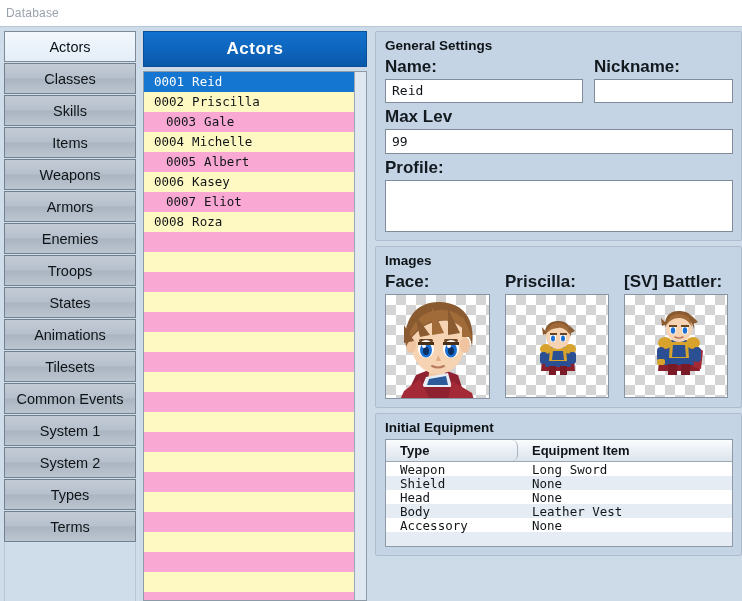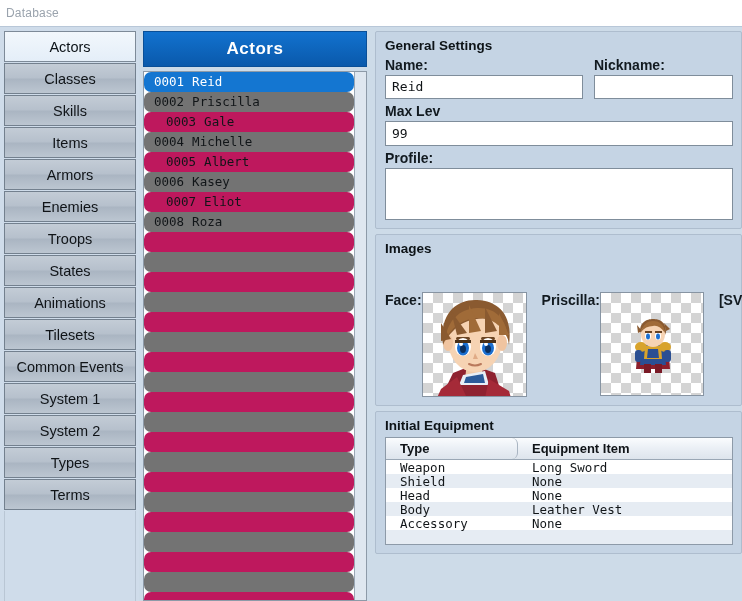--- a/index.html
+++ b/index.html
@@ -94,24 +94,23 @@
   .list-row {
     height: 20px;
     line-height: 20px;
     padding-left: 10px;
     font-family: "DejaVu Sans Mono", monospace;
     font-size: 12.5px;
     color: #111518;
     white-space: nowrap;
     cursor: default;
     user-select: none;
-    border-radius: 7px;
-  }
-  .list-row.odd  { background: #be185d; padding-left: 22px; }
-  .list-row.even { background: #737373; }
+  }
+  .list-row.odd  { background: #f9a8d4; padding-left: 22px; }
+  .list-row.even { background: #fef9c3; }
   .list-row.selected {
     background: #1476d1;
     color: #ffffff;
   }
   .list-row .idnum { margin-right: 8px; }
   #list-scroll {
     width: 12px;
     background: #dfe7f0;
     border-left: 1px solid #9aa7b5;
   }
@@ -133,21 +132,21 @@
     margin-bottom: 5px;
     position: relative;
   }
   .group-title {
     font-size: 13.5px;
     font-weight: bold;
     color: #0d1317;
     margin-bottom: 4px;
   }
   .fieldlabel {
-    font-size: 14px;
+    font-size: 17px;
     font-weight: bold;
     color: #121a20;
     margin-bottom: 2px;
     white-space: nowrap;
   }
 
   .textinput {
     height: 24px;
     background: #ffffff;
     border: 1px solid #7f8d9b;
@@ -230,21 +229,21 @@
   #gs-row2 .col-mlvl  { flex: 1; }
 
   #profile-box {
     height: 52px;
     background: #ffffff;
     border: 1px solid #7f8d9b;
   }
 
   
   #images-row { display: flex; gap: 15px; }
-  .img-slot { display: flex; flex-direction: row; margin-top: 32px; }
+  .img-slot { display: flex; flex-direction: column; }
   .img-frame {
     border: 1px solid #8794a2;
     background: #ffffff;
     position: relative;
     overflow: hidden;
   }
   .checker {
     position: absolute; inset: 0;
     background-image:
       linear-gradient(45deg, #d4d4d4 25%, transparent 25%, transparent 75%, #d4d4d4 75%),
@@ -309,20 +308,23 @@
         <span>Actors</span>
       </div>
     <div class="tab">
         <span>Classes</span>
       </div>
     <div class="tab">
         <span>Skills</span>
       </div>
     <div class="tab">
         <span>Items</span>
+      </div>
+    <div class="tab">
+        <span>Weapons</span>
       </div>
     <div class="tab">
         <span>Armors</span>
       </div>
     <div class="tab">
         <span>Enemies</span>
       </div>
     <div class="tab">
         <span>Troops</span>
       </div>

